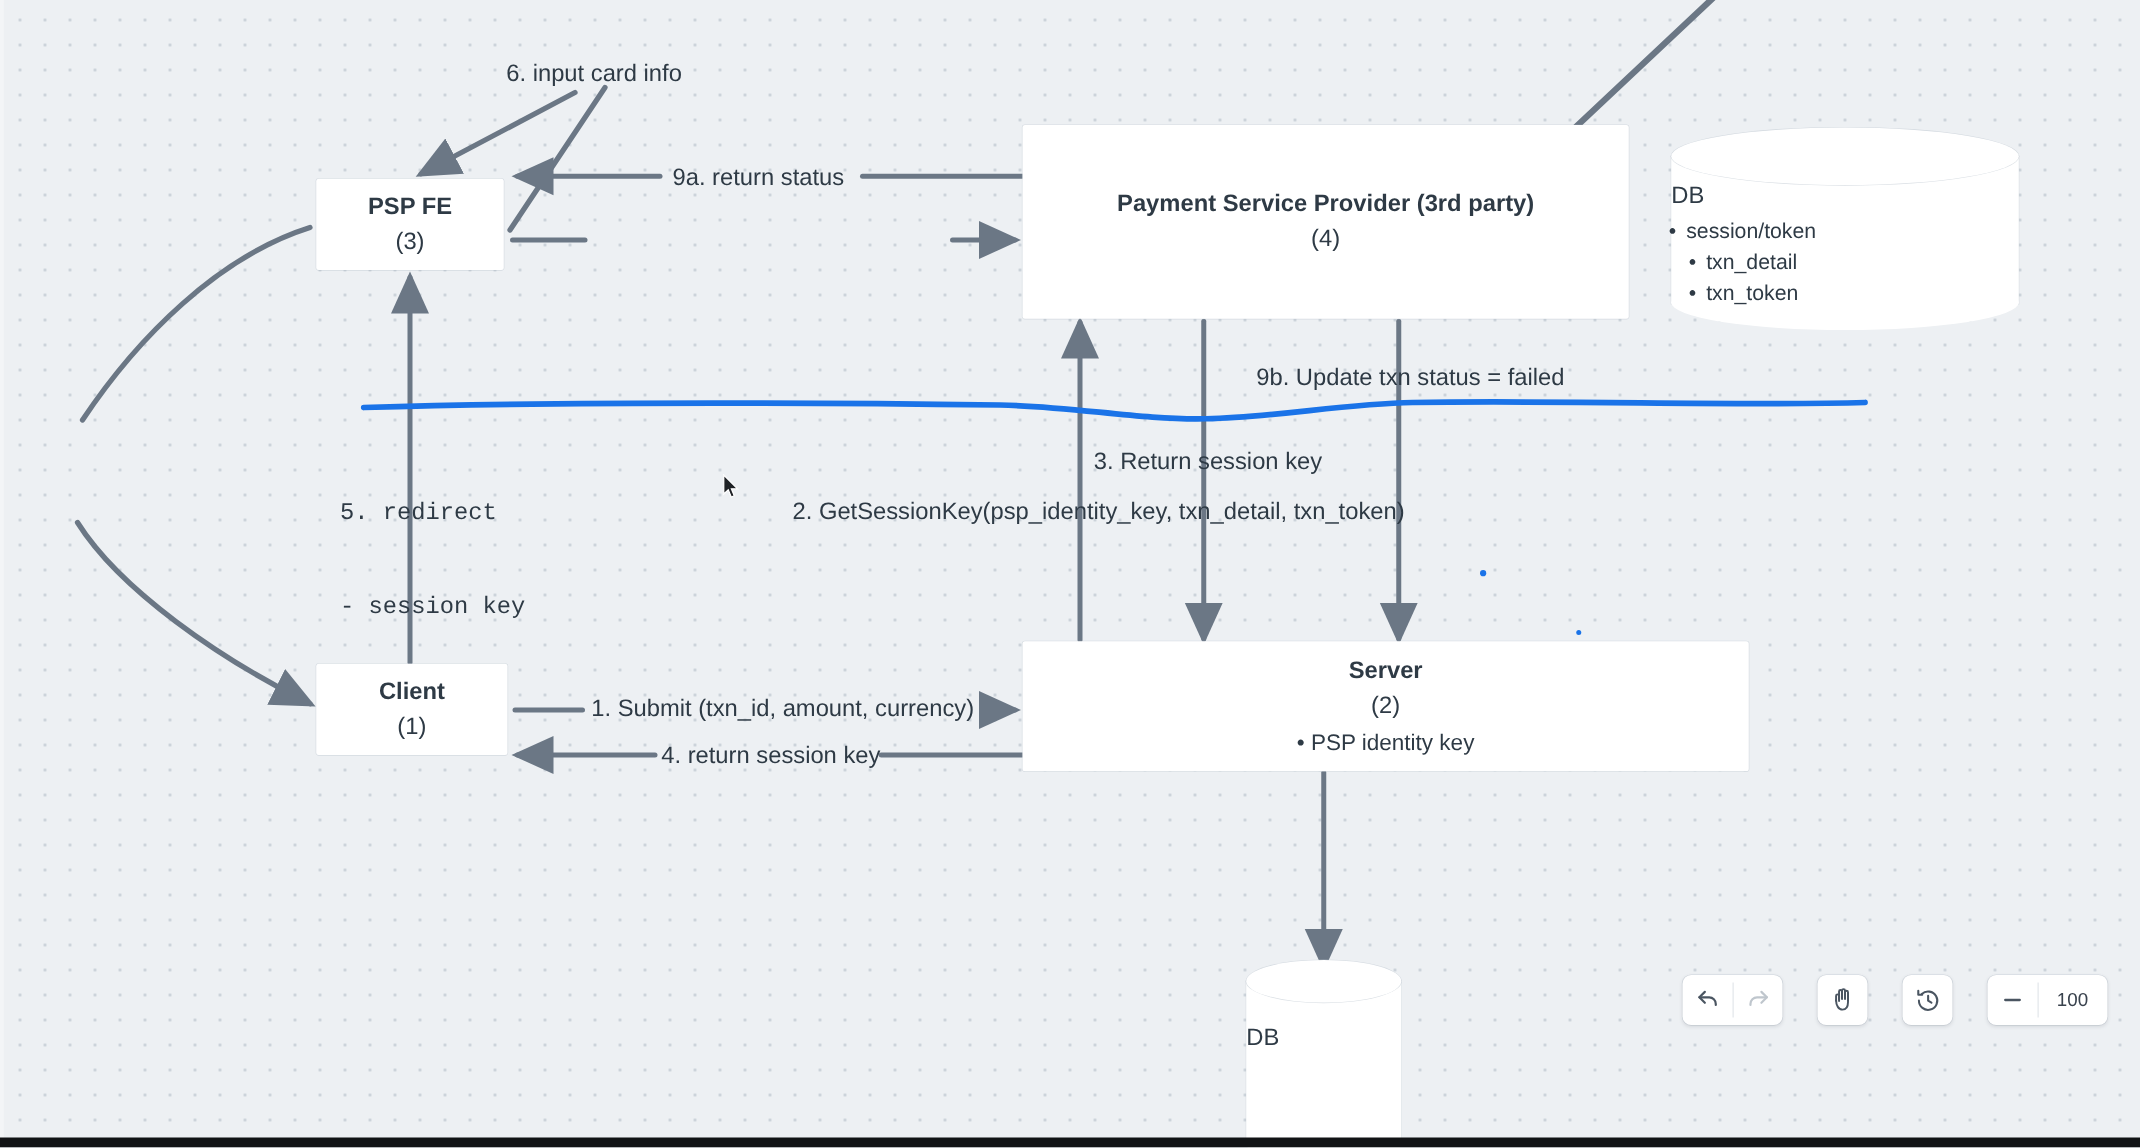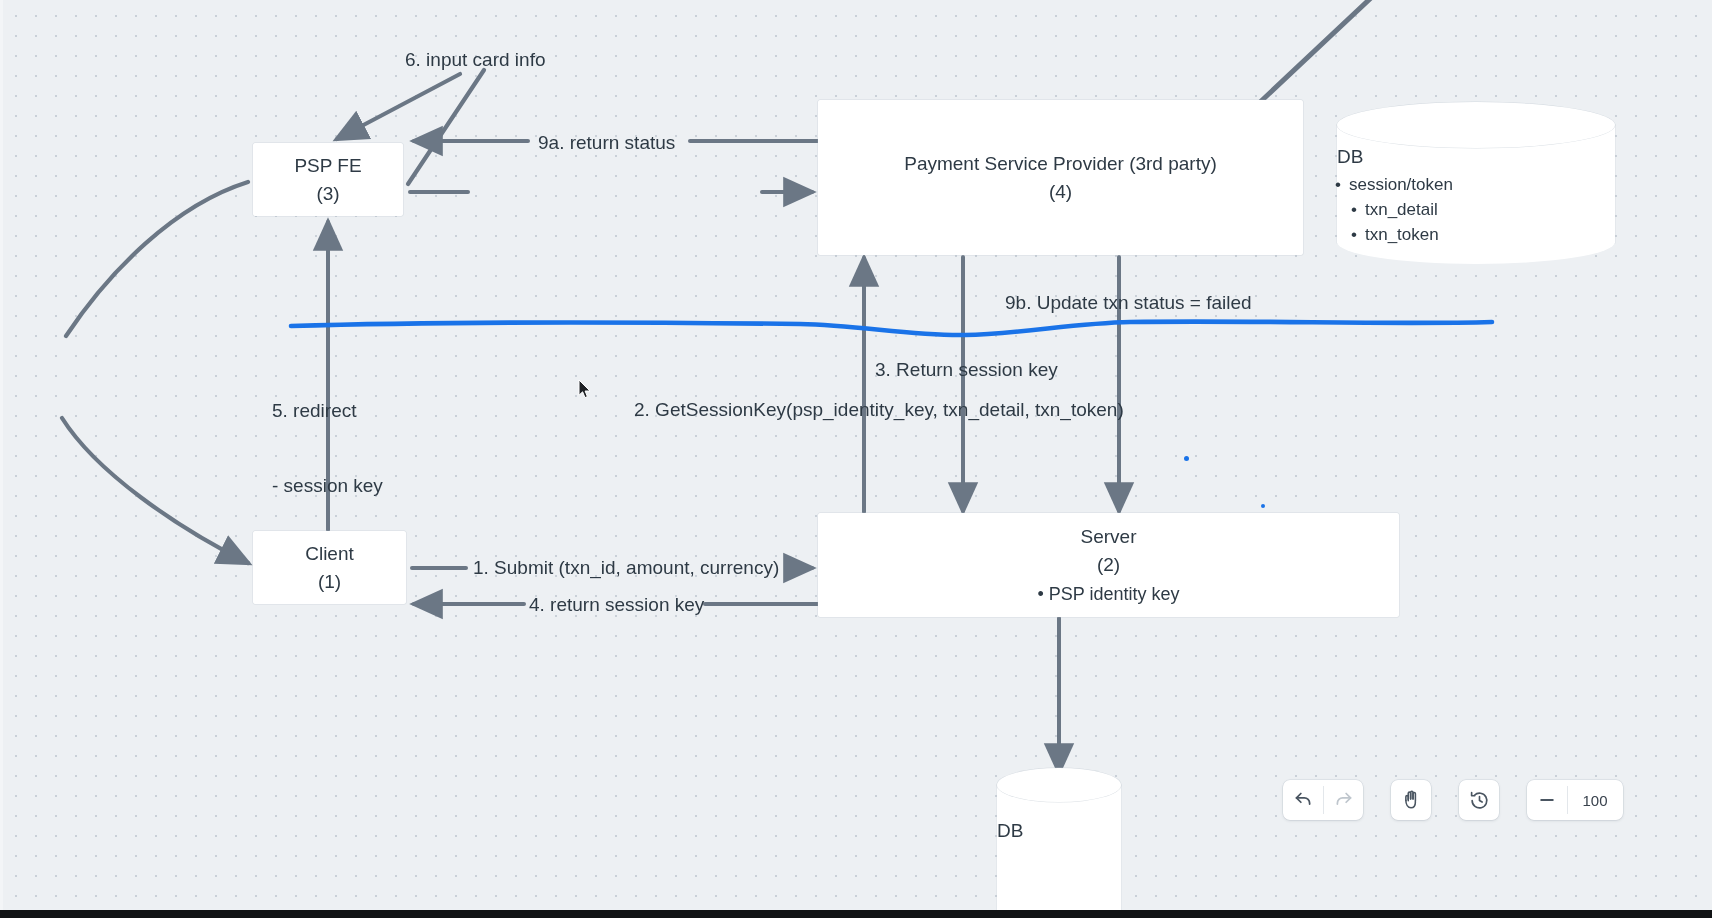--- a/index.html
+++ b/index.html
@@ -41,21 +41,21 @@
     border-radius: 2px;
     box-shadow: 0 0 0 0.5px rgba(170,180,192,0.35);
     display: flex;
     flex-direction: column;
     align-items: center;
     justify-content: center;
     color: #2e3a45;
     text-align: center;
     line-height: 1.45;
   }
-  .node .title { font-size: 19px; }
+  .node .title { font-size: 19px; font-weight: bold; }
   .node .sub   { font-size: 19px; }
   .node .bullet-line {
     font-size: 18px;
     margin-top: 2px;
   }
 
   #node-psp-fe   { left: 253px; top: 143px;  width: 150px; height: 73px;  }
   #node-psp      { left: 818px; top: 100px;  width: 485px; height: 155px; }
   #node-client   { left: 253px; top: 531px;  width: 153px; height: 73px;  }
   #node-server   { left: 818px; top: 513px;  width: 581px; height: 104px; }
@@ -121,21 +121,21 @@
     line-height: 1.32;
     white-space: pre;
   }
 
   #lbl-6        { left: 405px;  top: 47px;  }
   #lbl-9a       { left: 538px;  top: 130px; }
   #lbl-7        { left: 474px;  top: 170px; text-align: center; }
   #lbl-9b       { left: 1005px; top: 290px; }
   #lbl-3        { left: 875px;  top: 357px; }
   #lbl-2        { left: 634px;  top: 397px; }
-  #lbl-5        { left: 272px;  top: 348px; }
+  #lbl-5        { left: 272px;  top: 348px; font-family: Liberation Mono, monospace; }
   #lbl-10       { left: 8px;    top: 344px; }
   #lbl-1        { left: 473px;  top: 555px; }
   #lbl-4        { left: 529px;  top: 592px; }
 
   
   .blue-dot {
     position: absolute;
     width: 5px; height: 5px;
     border-radius: 50%;
     background: #1a73e8;
@@ -147,21 +147,21 @@
   #cursor {
     position: absolute;
     left: 578px; top: 379px;
     width: 14px; height: 20px;
     pointer-events: none;
   }
 
   
   #toolbar {
     position: absolute;
-    left: 1283px;
+    left: 1346px;
     top: 780px;
     display: flex;
     align-items: center;
     gap: 28px;
     text-align: center;
   }
   .tb-group {
     display: flex;
     background: #ffffff;
     border-radius: 7px;

